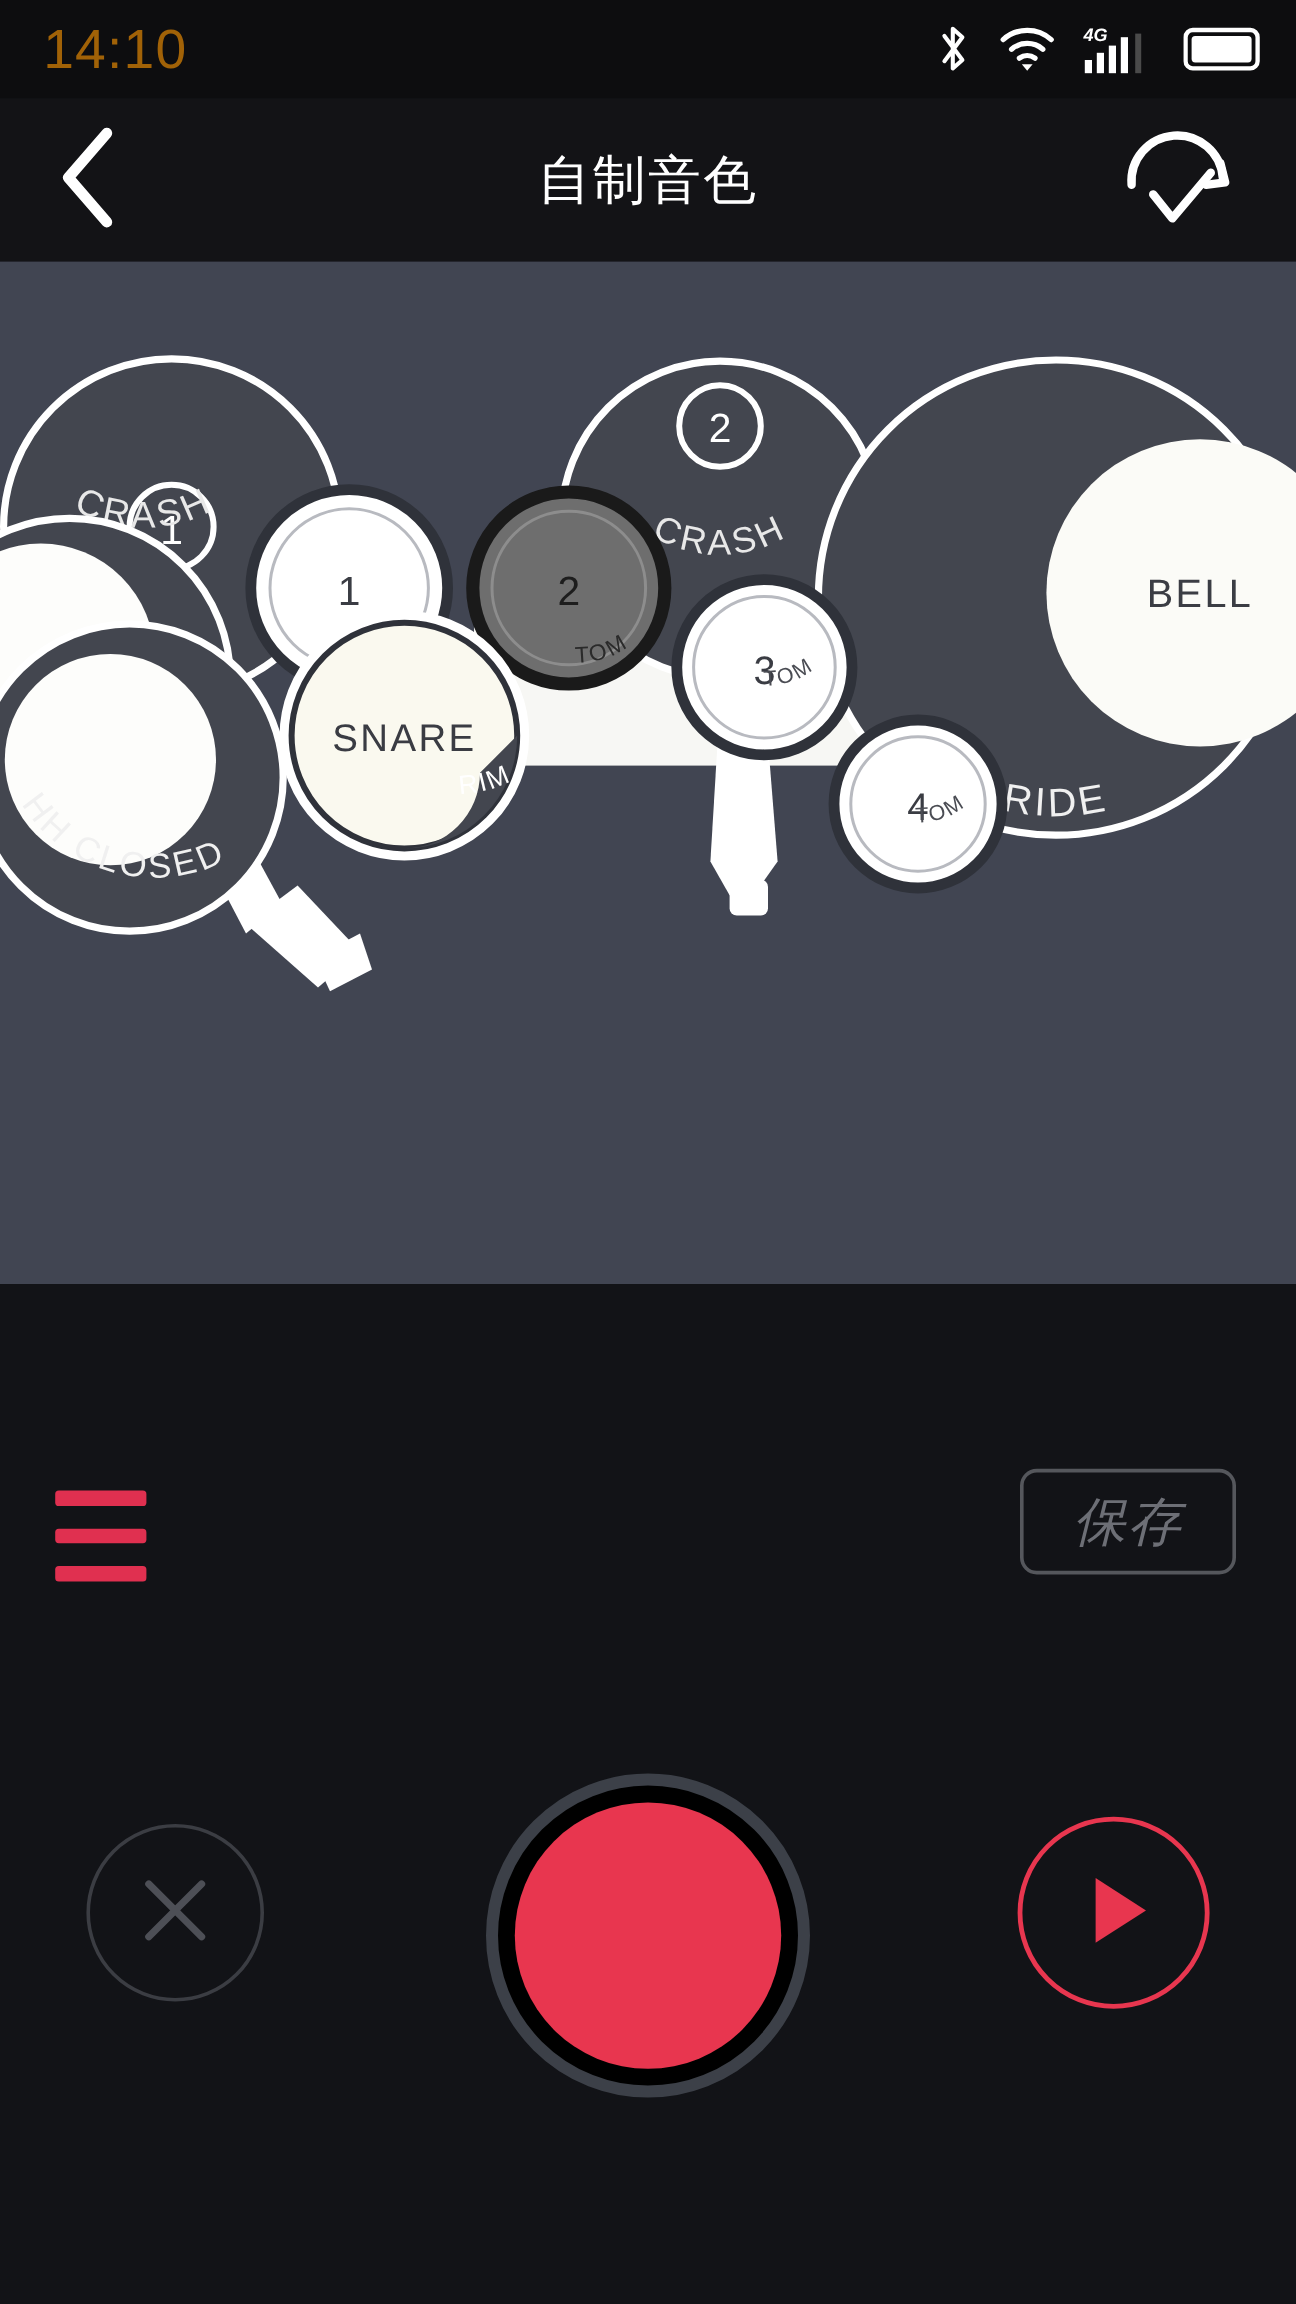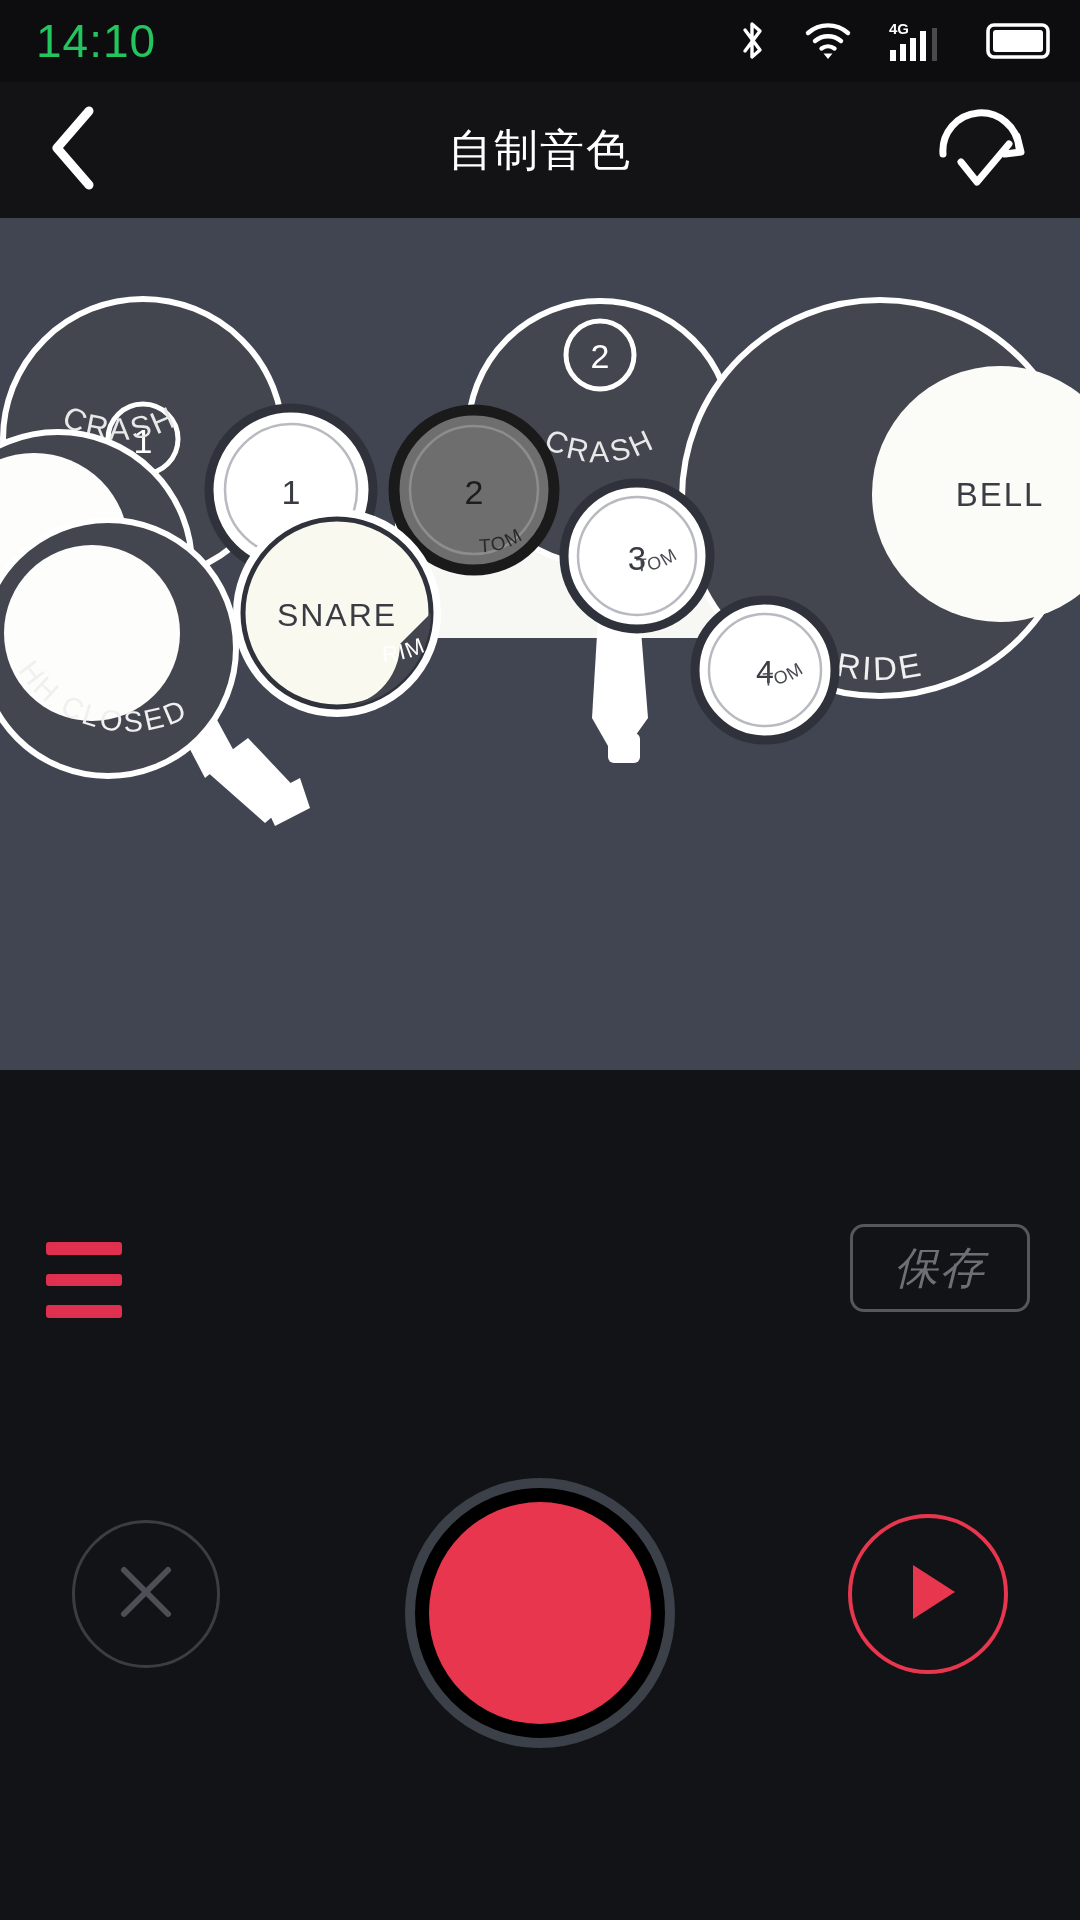--- a/index.html
+++ b/index.html
@@ -11,26 +11,26 @@
   }
   #app{ position:relative; width:1080px; height:1920px; background:#121317; }
 
   
   .statusbar{
     position:absolute; left:0; top:0; width:1080px; height:82px;
     background:#0d0d0f;
     display:flex; align-items:center;
   }
   .status-clock{
-    color:#22c55e; font-size:46px; letter-spacing:1px;
+    color:#a16207; font-size:46px; letter-spacing:1px;
     margin-left:36px; font-weight:400;
   }
   .status-icons{
     margin-left:auto; margin-right:28px;
-    display:flex; align-items:center; gap:36px;
+    display:flex; align-items:center; gap:22px;font-style:italic;
   }
   .status-icons svg{ display:block; }
 
   
   .titlebar{
     position:absolute; left:0; top:82px; width:1080px; height:136px;
     background:#131316;
     display:flex; align-items:center;
   }
   .back-btn{

